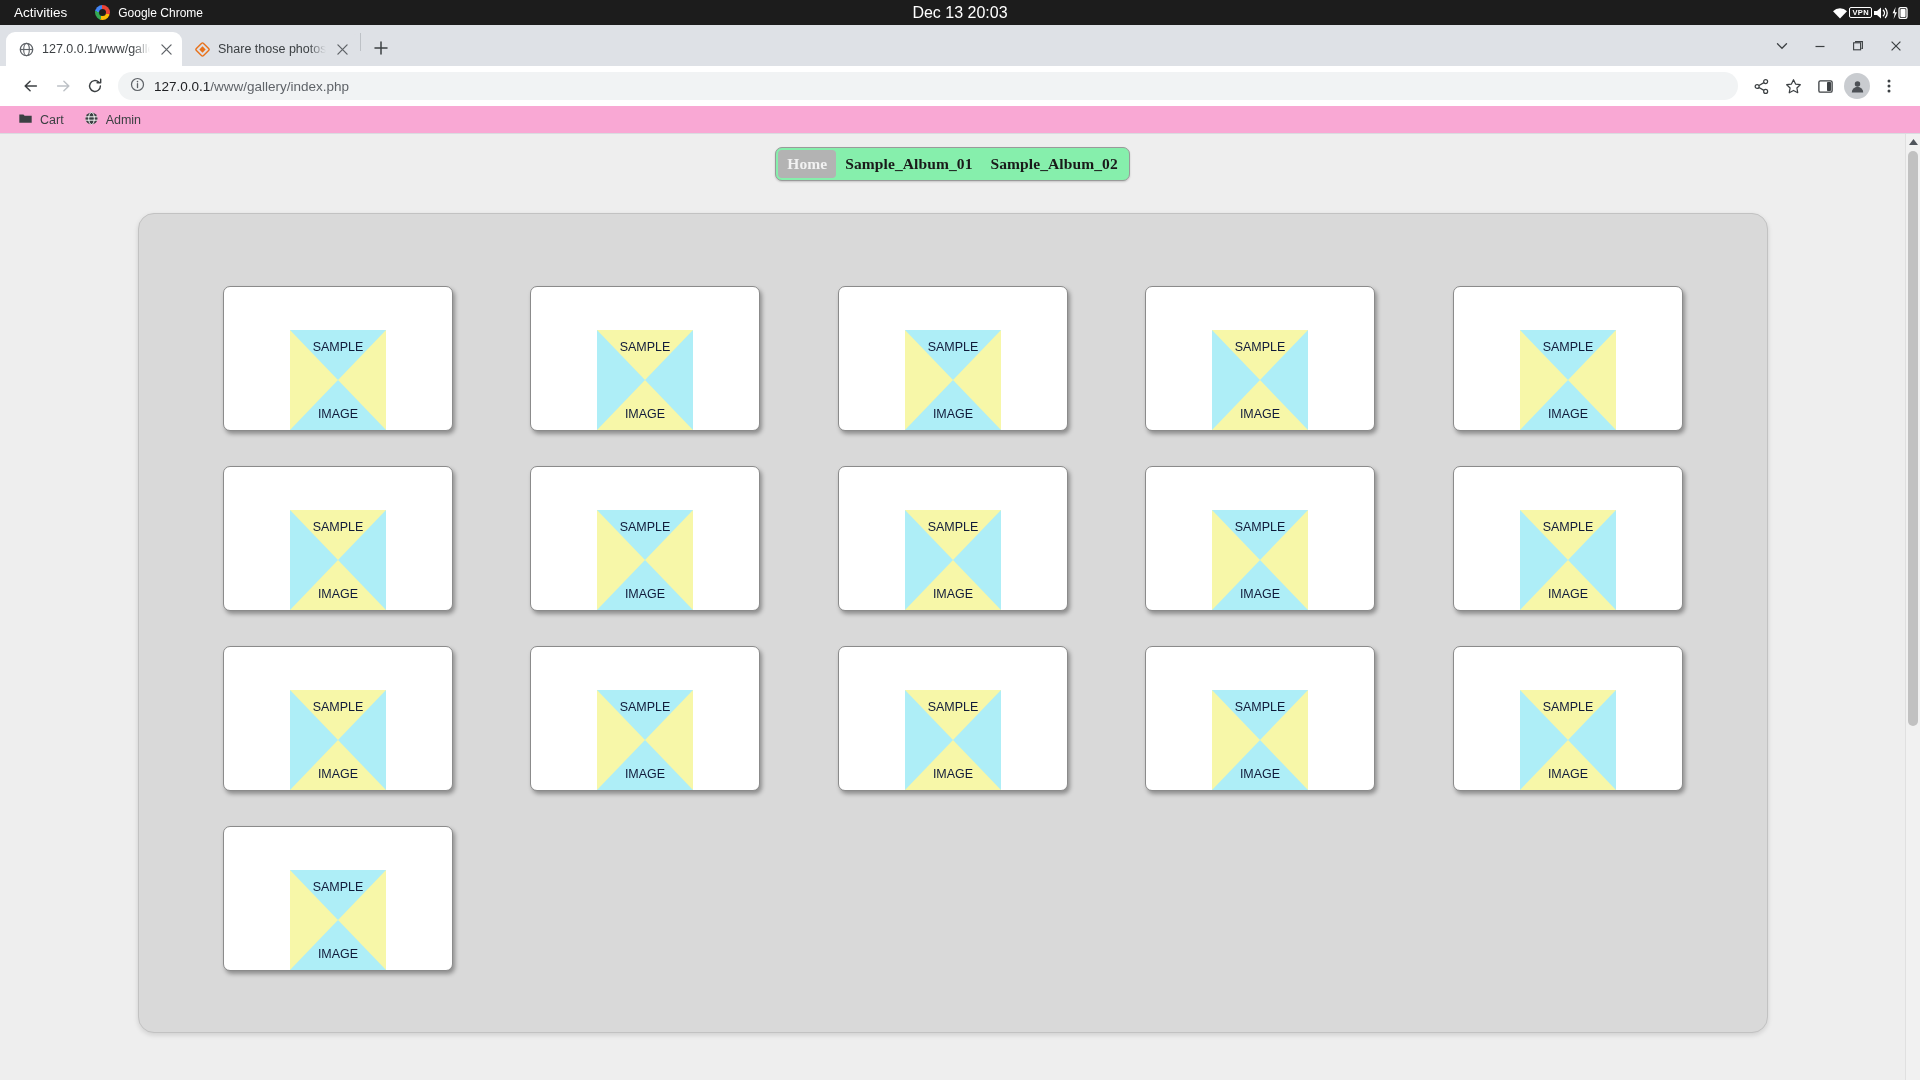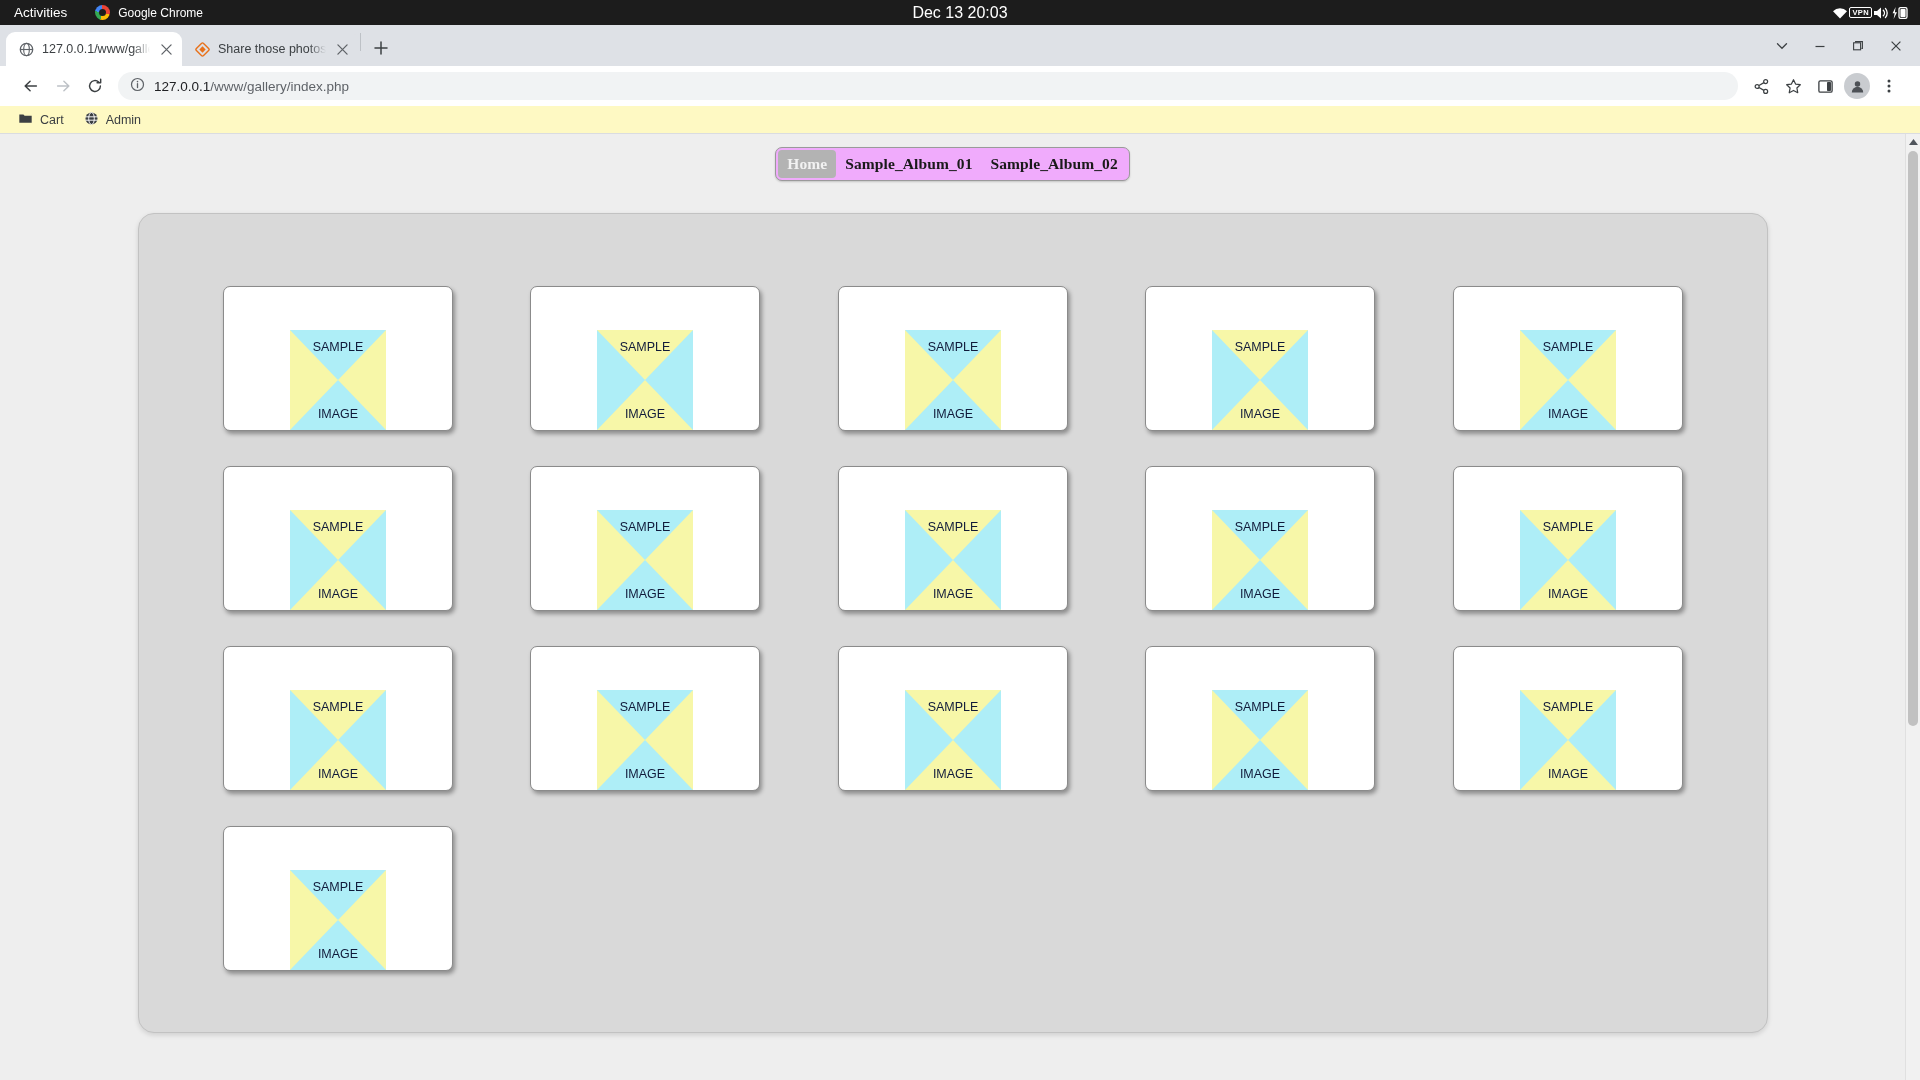--- a/index.html
+++ b/index.html
@@ -96,21 +96,21 @@
   }
   .omni-url .dim{ color:#5f6368; }
   .tb-right{ display:flex; align-items:center; gap:2px; }
   .avatar-btn{
     width:26px;height:26px;border-radius:50%;background:#c9ccd0;
     display:flex;align-items:center;justify-content:center;color:#4d5156;
   }
 
   
   .bookmarks{
-    height:28px; background:#fef9c3;
+    height:28px; background:#f9a8d4;
     display:flex; align-items:center; gap:4px; padding:0 10px;
     border-bottom:1px solid #dadce0;
   }
   .bm{
     display:flex;align-items:center;gap:7px;
     padding:3px 8px;border-radius:4px;
     font-size:12.5px;color:#3c4043;
   }
 
   
@@ -119,21 +119,21 @@
     position:relative; overflow:hidden;
   }
   .page{
     height:100%;
     padding-right:15px;
   }
 
   
   .nav-wrap{ padding-top:13px; display:flex; justify-content:center; }
   .navbar{
-    background:#f0abfc;
+    background:#86efac;
     border:1px solid #9a9a9a;
     border-radius:7px;
     box-shadow:0 1px 2px rgba(0,0,0,.18);
     display:flex; align-items:stretch;
     padding:2px;
     font-family:"Liberation Serif", serif;
   }
   .nav-item{
     font-size:15.5px; font-weight:bold; color:#1a1a1a;
     padding:5px 9px; white-space:nowrap; letter-spacing:.1px;

